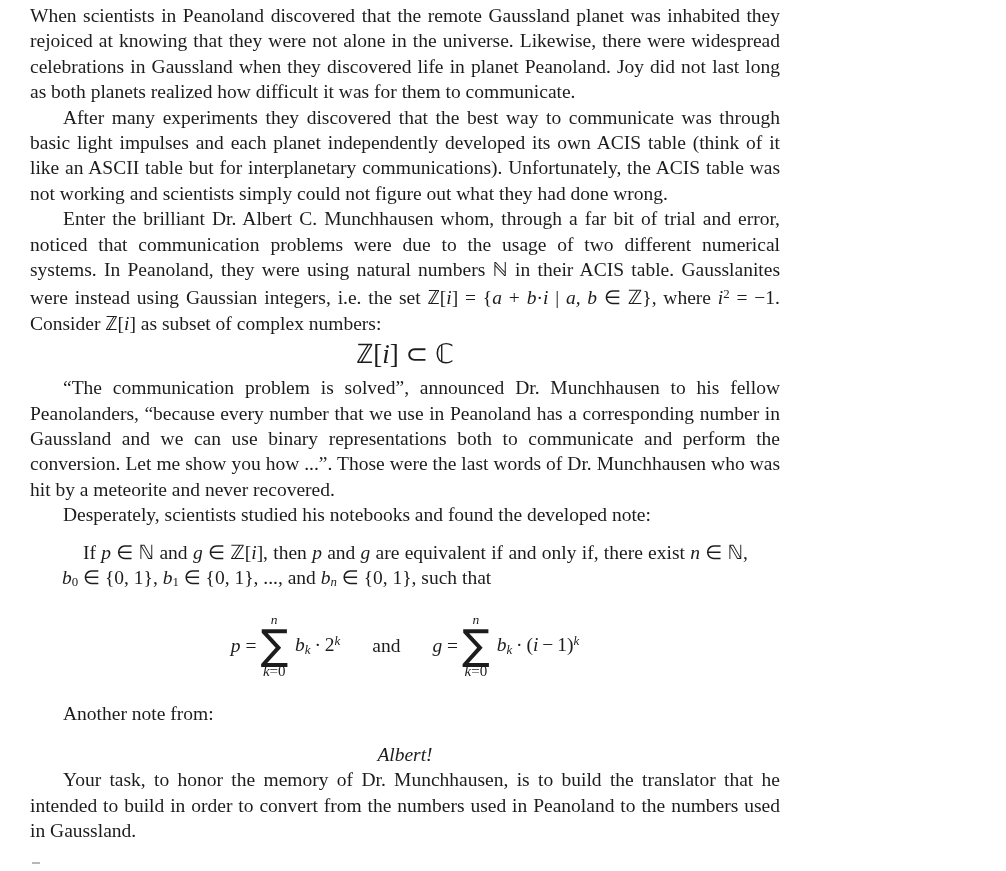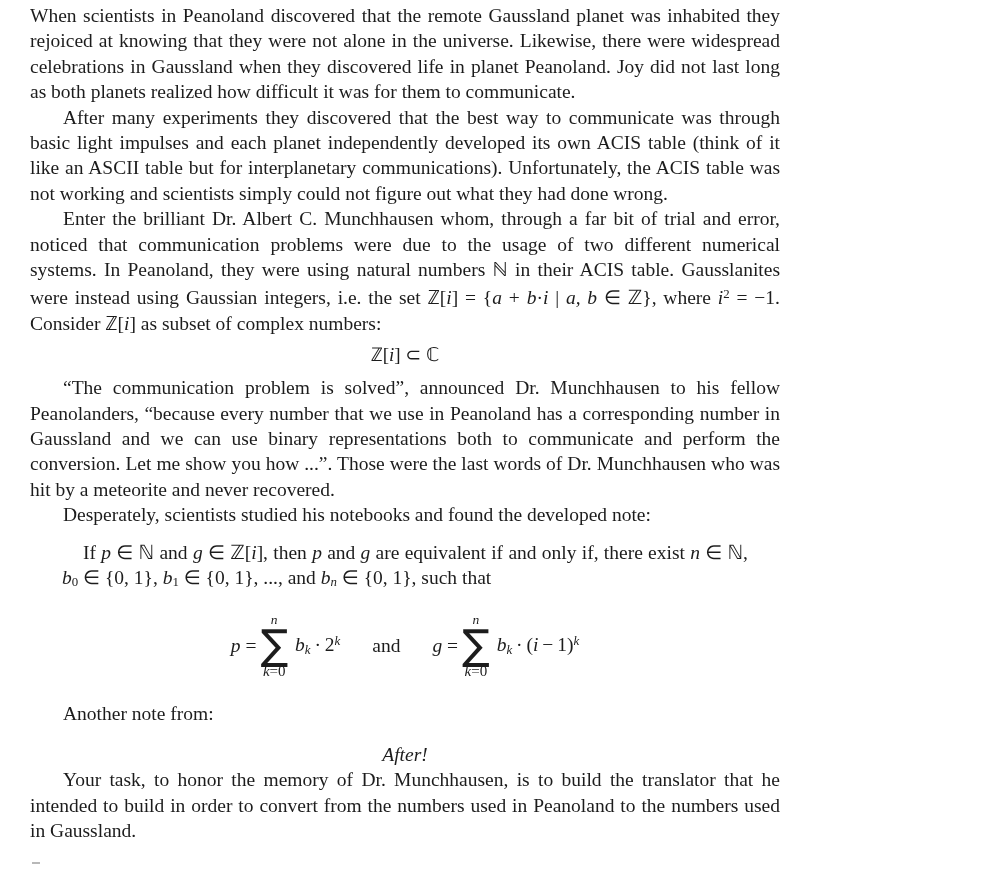--- a/index.html
+++ b/index.html
@@ -16,21 +16,21 @@
     text-align:justify;
   }
   .para{margin:0;text-indent:33px;}
   .para.noindent{text-indent:0;}
   .mt-p4{}
   .mt-p6{margin-top:20px;}
   .mt-p7{}
   .display-math{
     text-align:center;text-indent:0;
     margin:5px 0 8px 0;
-    font-size:19px;
+    font-size:27px;
   }
   .note{
     margin:12px 32px 8px 32px;
     text-indent:21px;
   }
   .formula-row{
     display:flex;justify-content:center;align-items:center;
     margin:16px 0 0 0;
     text-indent:0;
   }
@@ -96,20 +96,20 @@
         <span class="sigma">∑</span>
         <span class="sum-lower"><span class="m-i">k</span><span>=0</span></span>
       </span>
       <span class="mtext"><span class="m-i">b</span><span class="m-subi">k</span><span> · (</span><span class="m-i">i</span><span> − 1)</span><span class="m-supi">k</span></span>
     </span>
   </div>
 
   <p class="para mt-p6">Another note from:</p>
 
   <div class="eureka">
-    <div class="eureka-title">After!</div>
+    <div class="eureka-title">Albert!</div>
   </div>
 
   <p class="para mt-p7">Your task, to honor the memory of Dr. Munchhausen, is to build the translator that he intended to build in order to convert from the numbers used in Peanoland to the numbers used in Gaussland.</p>
 
   <div class="cut-fragment"></div>
 
 </main>
 
 </body></html>

